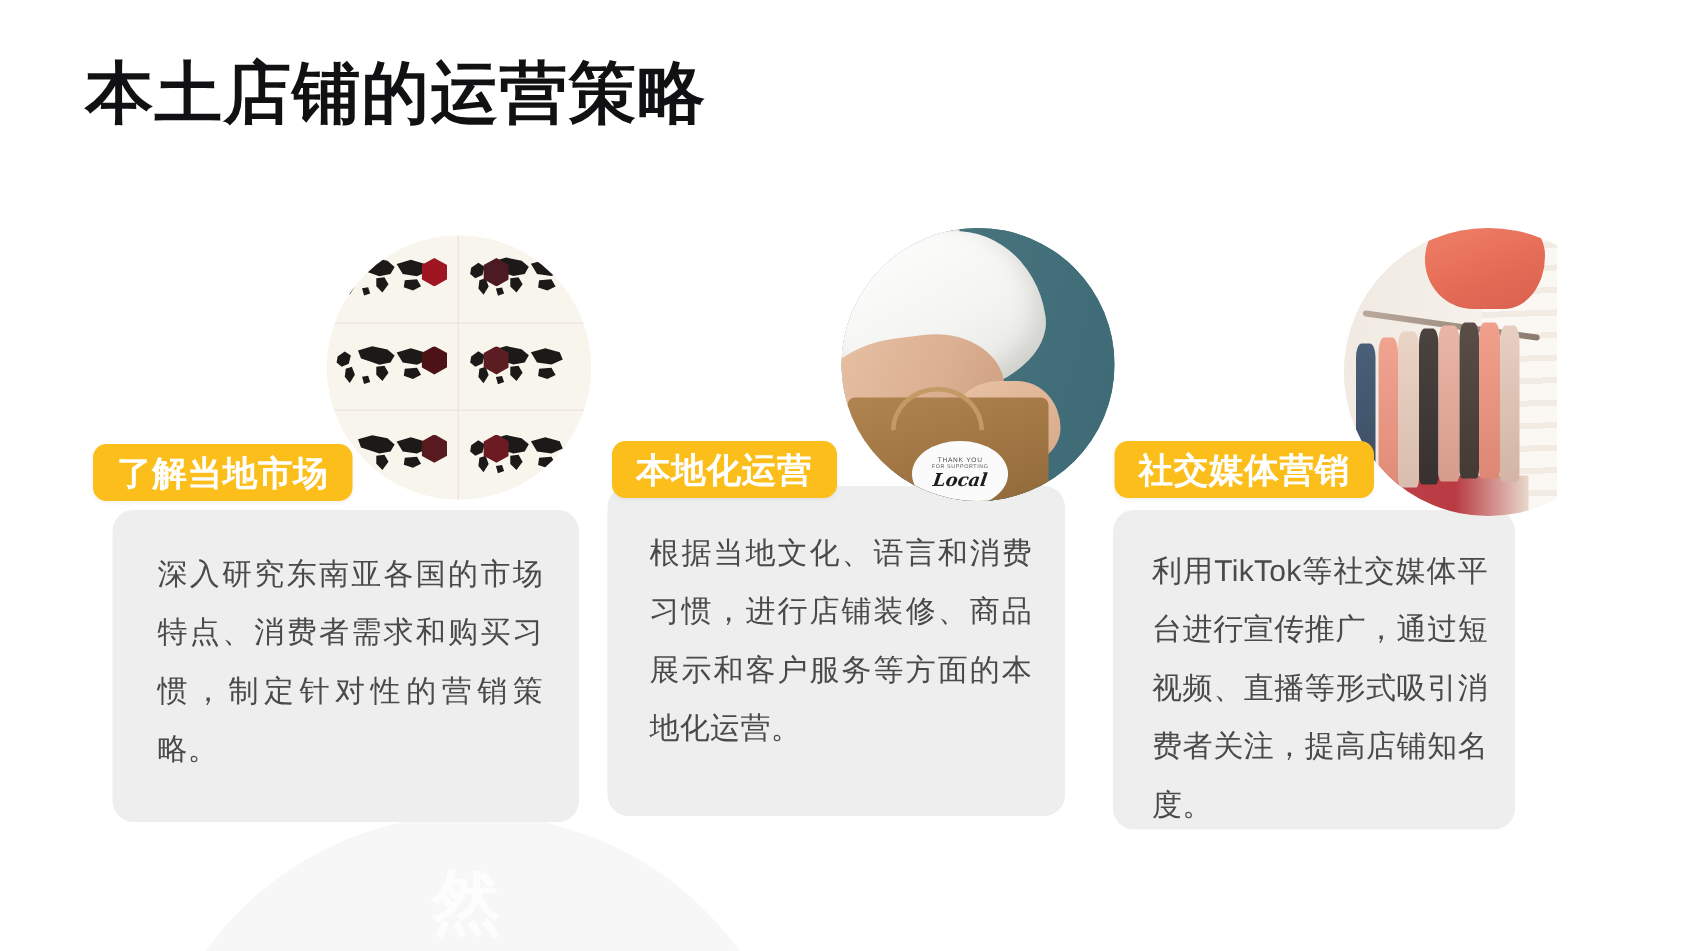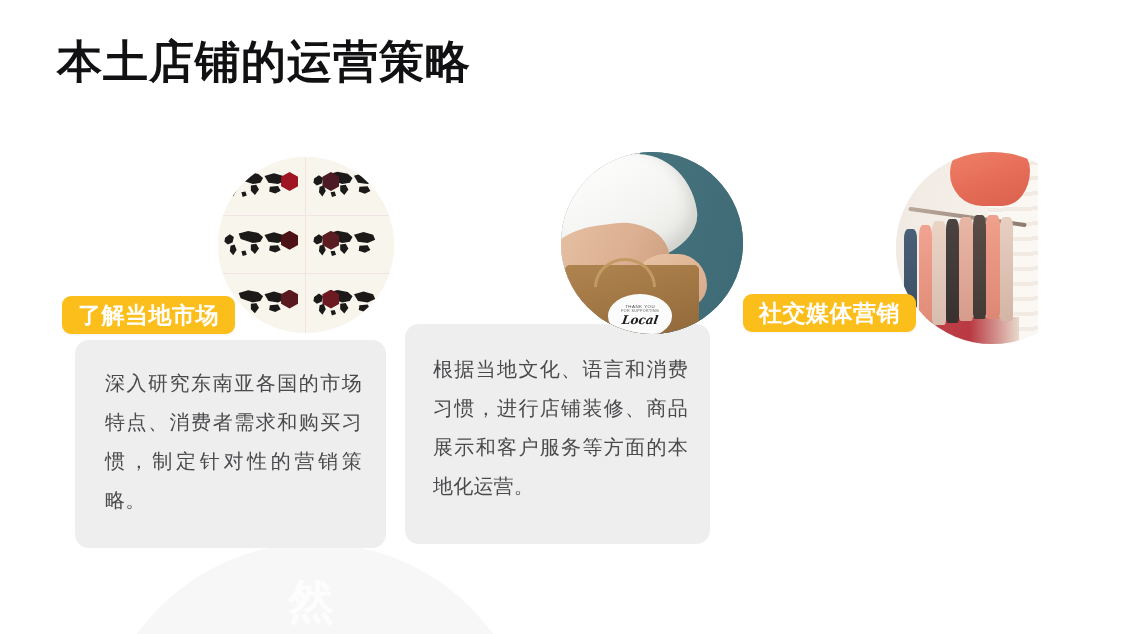--- a/index.html
+++ b/index.html
@@ -319,24 +319,30 @@
       <i style="left:33%; top:34%; background:linear-gradient(180deg,#e9b6a6,#d79c8b);"></i>
       <i style="left:40%; top:33%; background:linear-gradient(180deg,#5a4d47,#433a36);"></i>
       <i style="left:47%; top:33%; background:linear-gradient(180deg,#f0a08c,#dd8874);"></i>
       <i style="left:54%; top:34%; background:linear-gradient(180deg,#e7cfc2,#d3b5a6);"></i>
     </div>
   </div>
 
   <div class="badge badge-1">
     <span>了解当地市场</span>
   </div>
+  <div class="badge badge-2">
+    <span>本地化运营</span>
+  </div>
   <div class="badge badge-3">
     <span>社交媒体营销</span>
   </div>
 
   <div class="card card-1">
     <div class="card-body">深入研究东南亚各国的市场特点、消费者需求和购买习惯，制定针对性的营销策略。</div>
   </div>
   <div class="card card-2">
     <div class="card-body">根据当地文化、语言和消费习惯，进行店铺装修、商品展示和客户服务等方面的本地化运营。</div>
   </div>
+  <div class="card card-3">
+    <div class="card-body">利用TikTok等社交媒体平台进行宣传推广，通过短视频、直播等形式吸引消费者关注，提高店铺知名度。</div>
+  </div>
 
 </div>
 
 </body></html>

